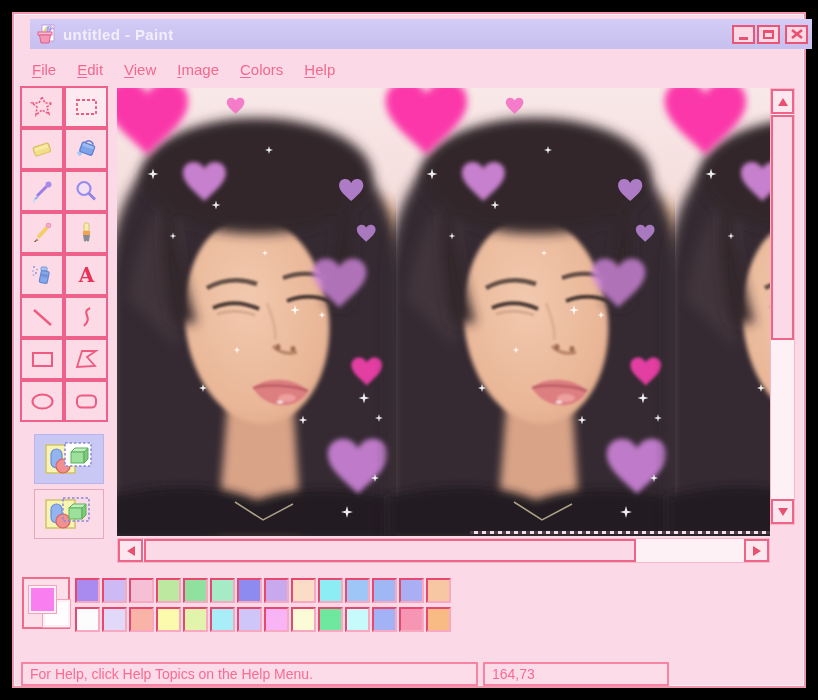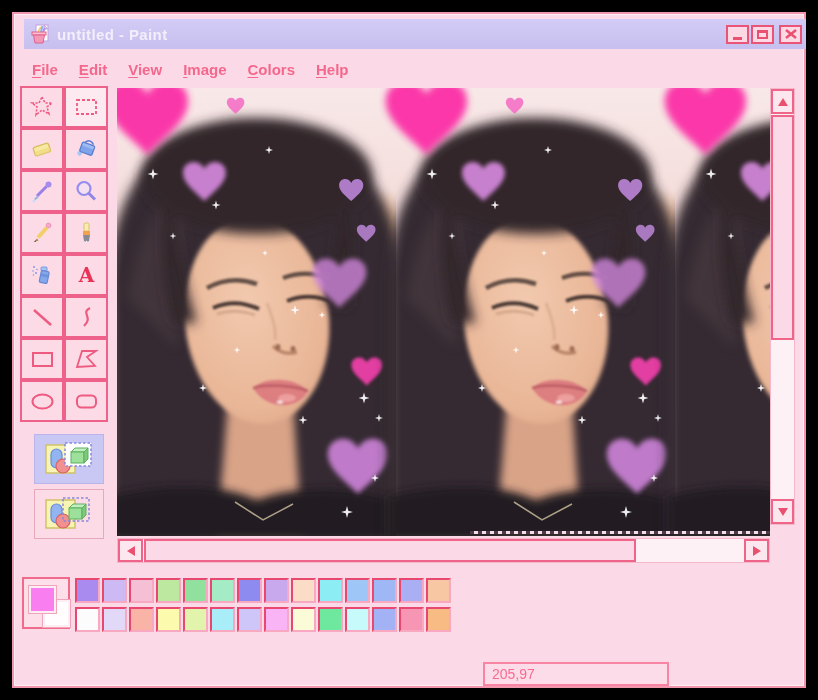--- a/index.html
+++ b/index.html
@@ -1,34 +1,34 @@
 <!DOCTYPE html>
 <html><head>
 <meta charset="utf-8">
 <style>
   html,body{margin:0;padding:0;background:#000;}
   #stage{position:relative;width:818px;height:700px;background:#000;overflow:hidden;
          font-family:"Liberation Sans",sans-serif;}
   .window{position:absolute;left:12px;top:12px;width:794px;height:676px;background:#fcd9e6;
           border:2px solid #f296ae;box-shadow:inset 0 0 0 1px #ffeef5;box-sizing:border-box;}
   
-  .titlebar{position:absolute;left:10px;top:5px;width:782px;height:30px;
+  .titlebar{position:absolute;left:16px;top:5px;width:782px;height:30px;
             background:linear-gradient(#d3ccf6,#c7bfee);display:flex;align-items:center;}
   .appicon{width:22px;height:22px;margin-left:4px;}
   .apptitle{margin-left:7px;color:#f4eefc;font-size:15px;font-weight:bold;letter-spacing:.4px;}
   .controls{margin-left:auto;margin-right:4px;display:flex;align-items:center;}
   .wbtn{width:23px;height:19px;background:#fdd9e5;border:2px solid #ea5577;box-sizing:border-box;
         display:flex;align-items:center;justify-content:center;margin-left:2px;}
   .wbtn.close{margin-left:5px;}
   .glyph-min{width:9px;height:3px;background:#ea5070;margin-top:8px;}
   .glyph-max{width:11px;height:9px;border:2px solid #ea5070;border-top-width:3px;box-sizing:border-box;}
   
   .menubar{position:absolute;left:4px;top:41px;width:782px;height:28px;display:flex;
            align-items:center;padding-left:14px;box-sizing:border-box;color:#f4688e;font-size:15px;}
-  .menu-item{margin-right:21px;cursor:default;font-weight:bold;}
+  .menu-item{margin-right:21px;cursor:default;}
   .menu-item u{text-underline-offset:2px;}
   
   .toolgrid{position:absolute;left:6px;top:72px;width:88px;display:grid;grid-template-columns:44px 44px;}
   .tool{height:42px;box-sizing:border-box;border:2px solid #ee618a;background:#fcdbe7;
         display:flex;align-items:center;justify-content:center;}
   .tool.selected{background:#fde9f0;}
   .optbox{position:absolute;left:20px;top:420px;width:72px;}
   .optbtn{width:70px;height:50px;box-sizing:border-box;border:1px solid #e7a8bc;background:#fcdbe7;
           display:flex;align-items:center;justify-content:center;margin-bottom:5px;}
   .optbtn.selected{background:#c9c8f4;border-color:#b9b4ea;}
@@ -400,18 +400,21 @@
         <div class="swatch" style="background: rgb(206, 197, 248);"></div>
         <div class="swatch" style="background: rgb(248, 180, 244);"></div>
         <div class="swatch" style="background: rgb(252, 251, 215);"></div>
         <div class="swatch" style="background: rgb(110, 231, 159);"></div>
         <div class="swatch" style="background: rgb(199, 250, 250);"></div>
         <div class="swatch" style="background: rgb(162, 178, 244);"></div>
         <div class="swatch" style="background: rgb(247, 149, 181);"></div>
         <div class="swatch" style="background: rgb(248, 187, 131);"></div>
       </div>
 
+    <div class="status p1">
+      <span>For Help, click Help Topics on the Help Menu.</span>
+    </div>
     <div class="status p2">
-      <span>205,97</span>
+      <span>164,73</span>
     </div>
 
   </div>
 </div>
 
 </body></html>

